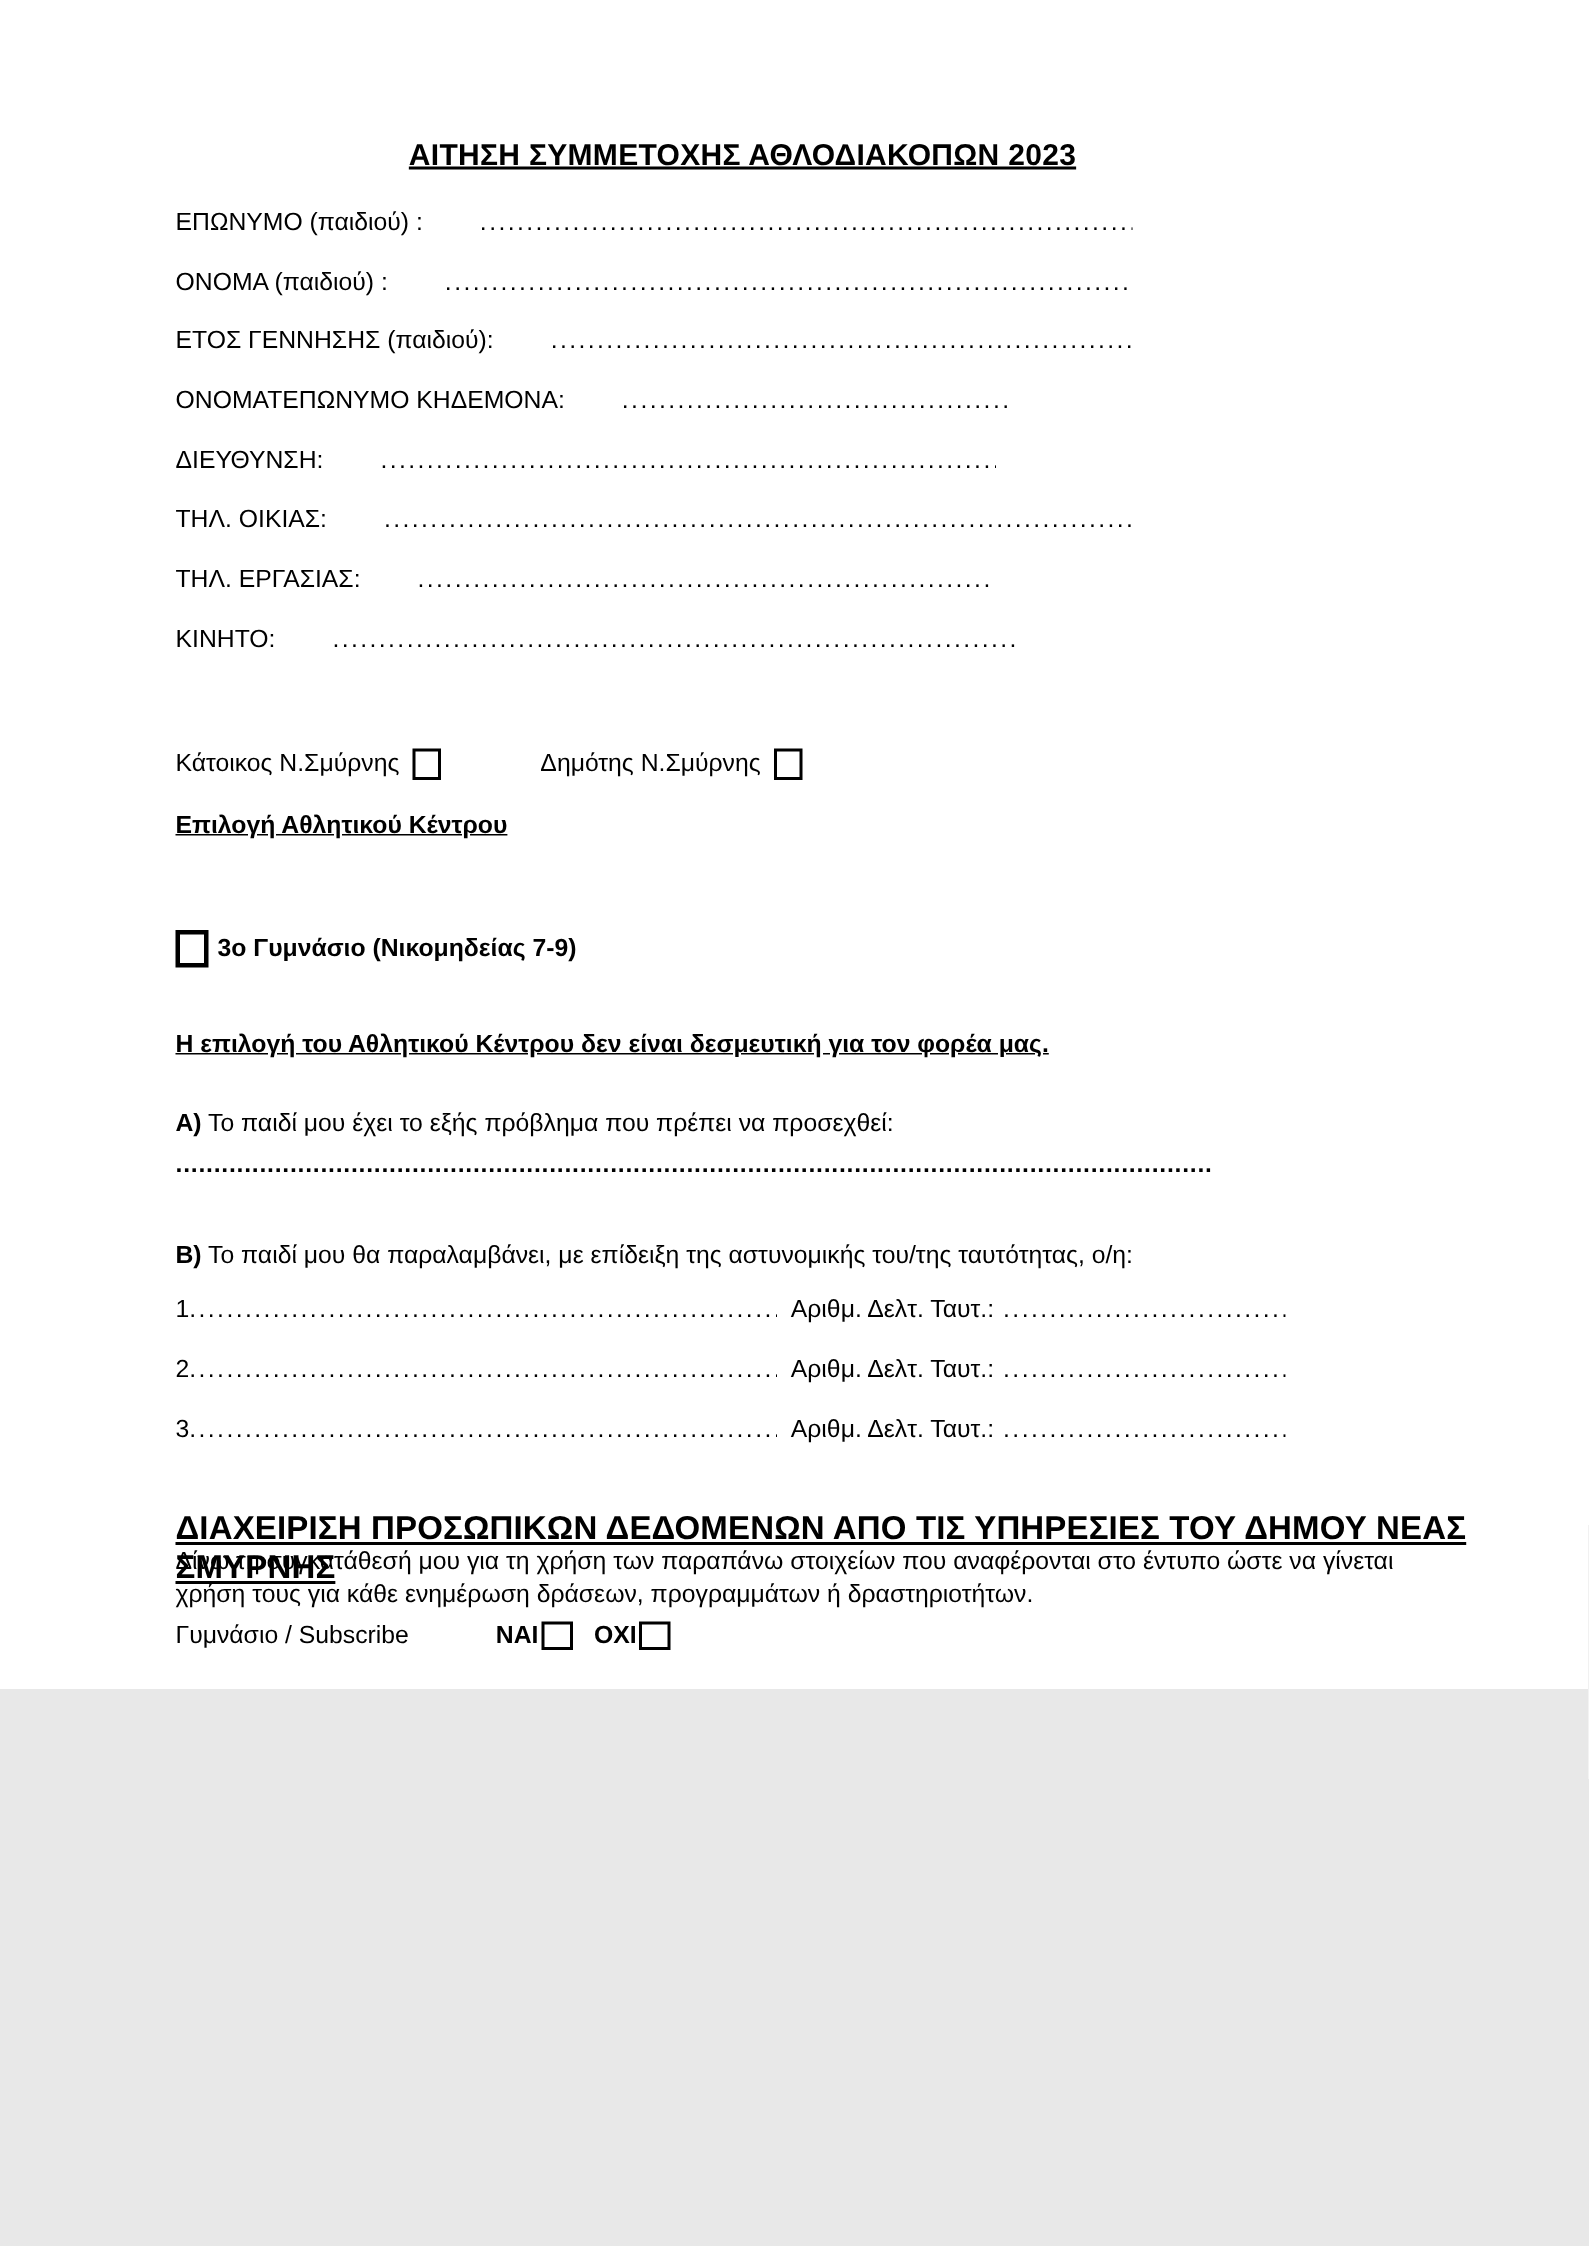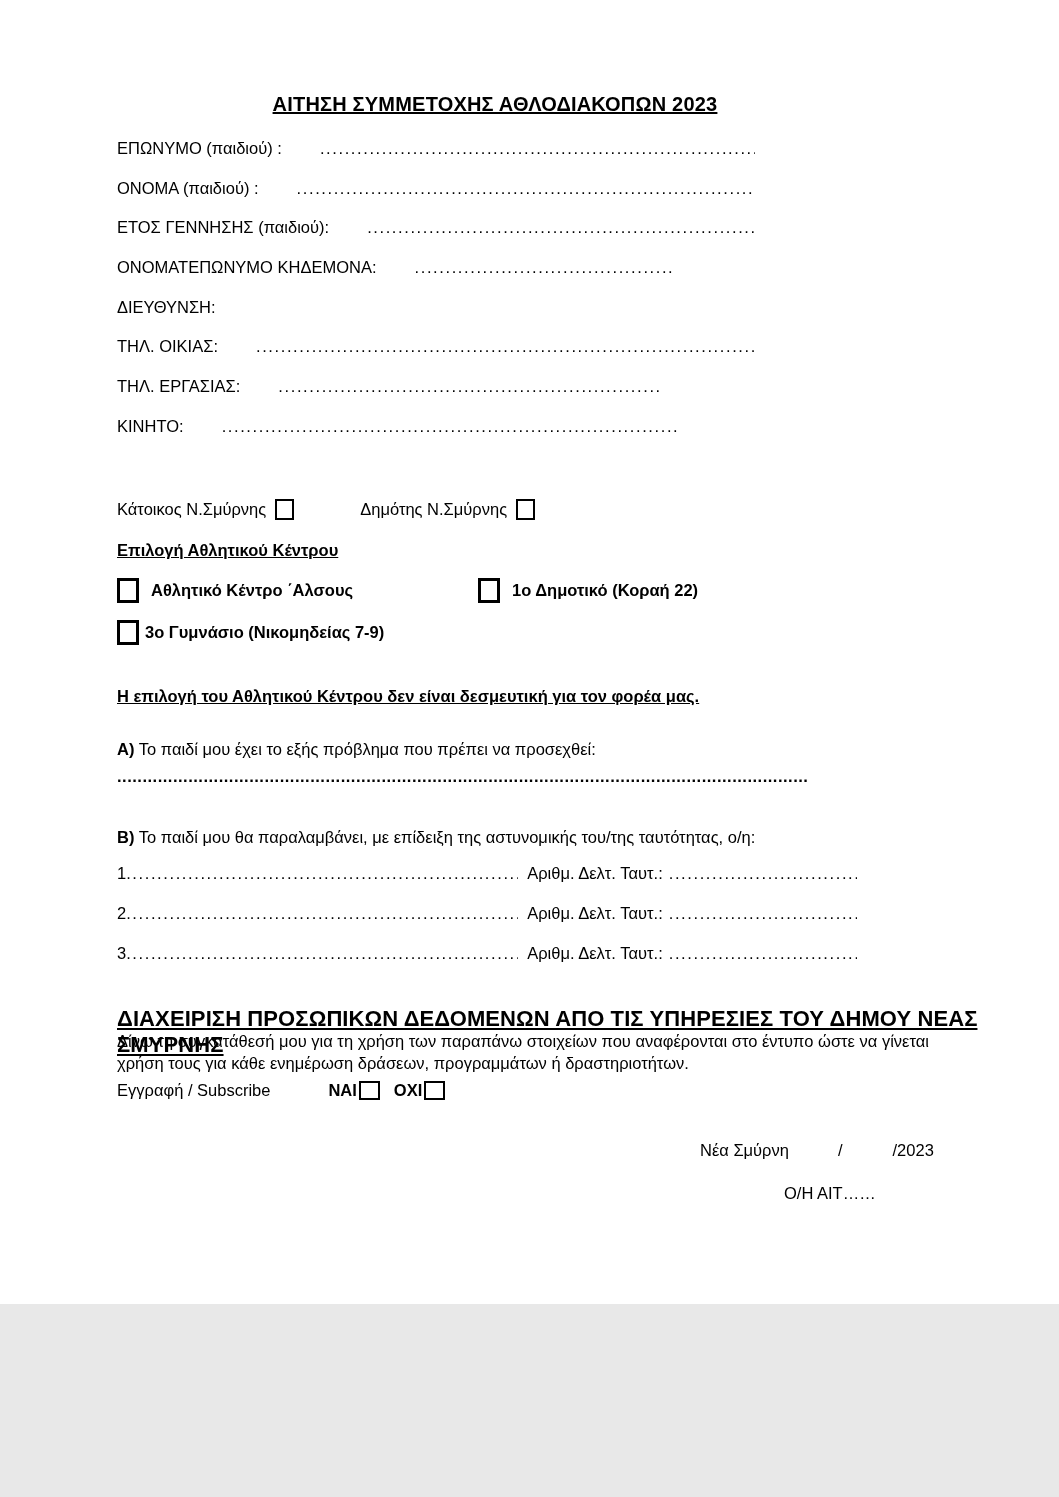--- a/index.html
+++ b/index.html
@@ -1,20 +1,20 @@
 <!DOCTYPE html>
 <html><head>
 <meta charset="utf-8">
 <style>
   * { margin: 0; padding: 0; box-sizing: border-box; }
   html, body { background: #e8e8e8; }
   .page {
     position: relative;
     width: 1059px;
-    height: 1304px;
+    height: 1126px;
     background: #ffffff;
     font-family: "Liberation Sans", "DejaVu Sans", sans-serif;
     color: #000;
     font-size: 16.5px;
     overflow: hidden;
     margin: 0 auto;
   }
   .abs { position: absolute; }
 
   
@@ -23,21 +23,21 @@
     text-align: center;
     font-size: 20px; font-weight: 700;
     text-decoration: underline;
     letter-spacing: 0.2px;
   }
 
   
   .fields { left: 117px; top: 139px; width: 638px; }
   .field-row { display: flex; align-items: flex-start; height: 39.7px; width: 100%; gap: 36px; }
   .fields .field-row:nth-child(4) { width: 557px; }
-  .fields .field-row:nth-child(5) { width: 547px; flex-direction: column; }
+  .fields .field-row:nth-child(5) { width: 547px; }
   .fields .field-row:nth-child(7) { width: 543px; }
   .fields .field-row:nth-child(8) { width: 563px; }
   .flabel { white-space: nowrap; padding-right: 2px; }
   .dots {
     flex: 1 1 auto;
     overflow: hidden;
     white-space: nowrap;
     letter-spacing: 1.6px;
     min-width: 0;
   }
@@ -157,28 +157,20 @@
 
   <div class="abs residency">
     <span>Κάτοικος Ν.Σμύρνης</span>
     <span class="cb"></span>
     <span class="lbl2">Δημότης Ν.Σμύρνης</span>
     <span class="cb"></span>
   </div>
 
   <div class="abs center-head">Επιλογή Αθλητικού Κέντρου</div>
 
-  <div class="abs center-row row-opt-a">
-    <span class="cb cb-lg"></span>
-    <span class="opt-label">Αθλητικό Κέντρο ΄Αλσους</span>
-    <span class="center-opt2">
-      <span class="cb cb-lg"></span>
-      <span class="opt-label">1ο Δημοτικό (Κοραή 22)</span>
-    </span>
-  </div>
 
   <div class="abs center-row row-opt-b">
     <span class="cb cb-lg"></span>
     <span class="opt-label">3ο Γυμνάσιο (Νικομηδείας 7-9)</span>
   </div>
 
   <div class="abs note">Η επιλογή του Αθλητικού Κέντρου δεν είναι δεσμευτική για τον φορέα μας.</div>
 
   <div class="abs section-a">
     <span class="bold">Α)</span><span> Το παιδί μου έχει το εξής πρόβλημα που πρέπει να προσεχθεί:</span>
@@ -207,21 +199,21 @@
       <span class="dots dots-b1">................................................................................................................................................................................................................................................................................................................................</span>
       <span class="bid">Αριθμ. Δελτ. Ταυτ.:</span>
       <span class="dots">................................................................................................................................................................................................................................................................................................................................</span>
     </div>
   </div>
 
   <div class="abs gdpr-head">ΔΙΑΧΕΙΡΙΣΗ ΠΡΟΣΩΠΙΚΩΝ ΔΕΔΟΜΕΝΩΝ ΑΠΟ ΤΙΣ ΥΠΗΡΕΣΙΕΣ ΤΟΥ ΔΗΜΟΥ ΝΕΑΣ ΣΜΥΡΝΗΣ</div>
   <div class="abs gdpr-text">Δίνω τη συγκατάθεσή μου για τη χρήση των παραπάνω στοιχείων που αναφέρονται στο έντυπο ώστε να γίνεται χρήση τους για κάθε ενημέρωση δράσεων, προγραμμάτων ή δραστηριοτήτων.</div>
 
   <div class="abs subscribe-row">
-    <span class="sub-label">Εγγραφή / Subscribe</span>
+    <span class="sub-label">Γυμνάσιο / Subscribe</span>
     <span class="yes-label">ΝΑΙ</span>
     <span class="cb cb-sm"></span>
     <span class="no-label">ΟΧΙ</span>
     <span class="cb cb-sm"></span>
   </div>
 
   <div class="abs date-line">
     <span>Νέα Σμύρνη</span>
     <span class="date-sep1">/</span>
     <span class="date-sep2">/2023</span>

